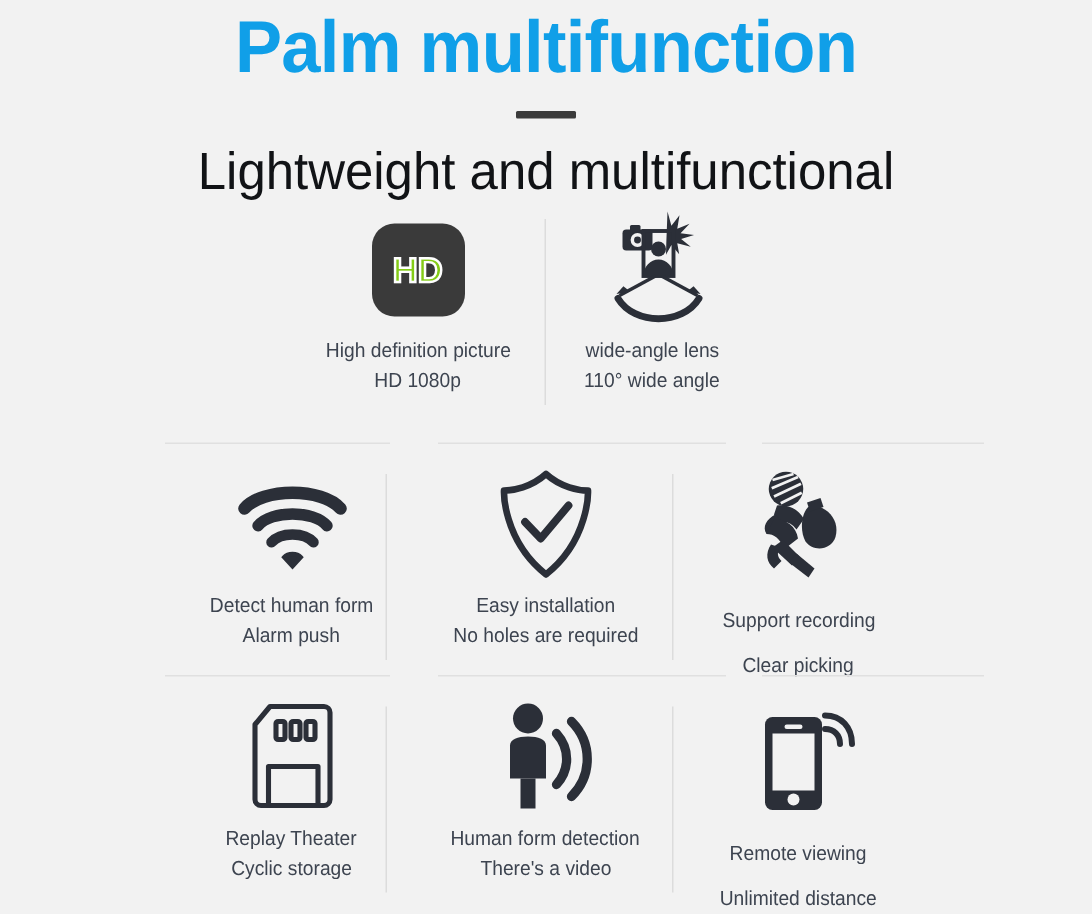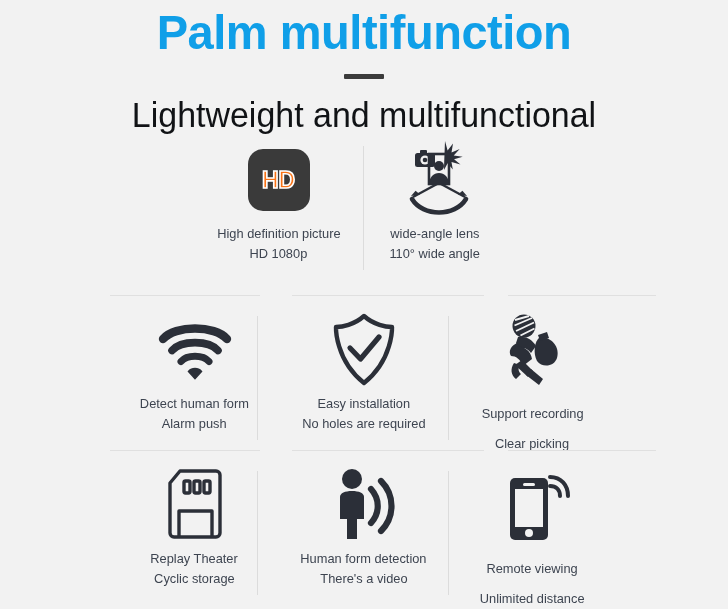--- a/index.html
+++ b/index.html
@@ -80,21 +80,21 @@
     position:absolute;height:1px;background:#e0e0e0;
   }
 
   
   .hd-badge{
     width:62px;height:62px;border-radius:15px;background:#3a3a3a;
     display:flex;align-items:center;justify-content:center;
   }
   .hd-badge span{
     font-size:23px;font-weight:bold;letter-spacing:0px;
-    color:#f97316;
+    color:#84cc16;
     -webkit-text-stroke:1.6px #ffffff;
     font-family:"Liberation Sans","DejaVu Sans",sans-serif;
   }
   svg{display:block;}
 </style>
 </head>
 <body>
 
 <div class="page">
 

